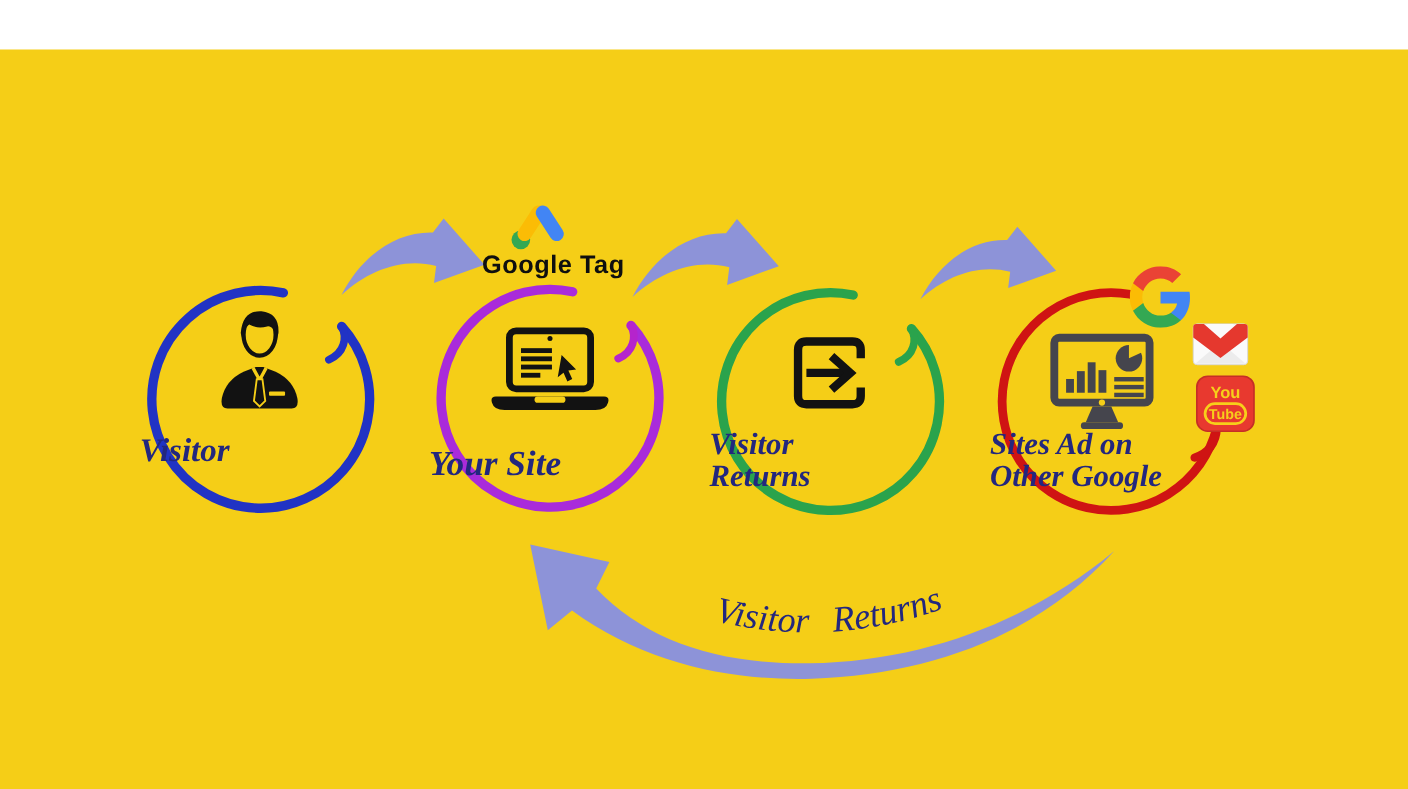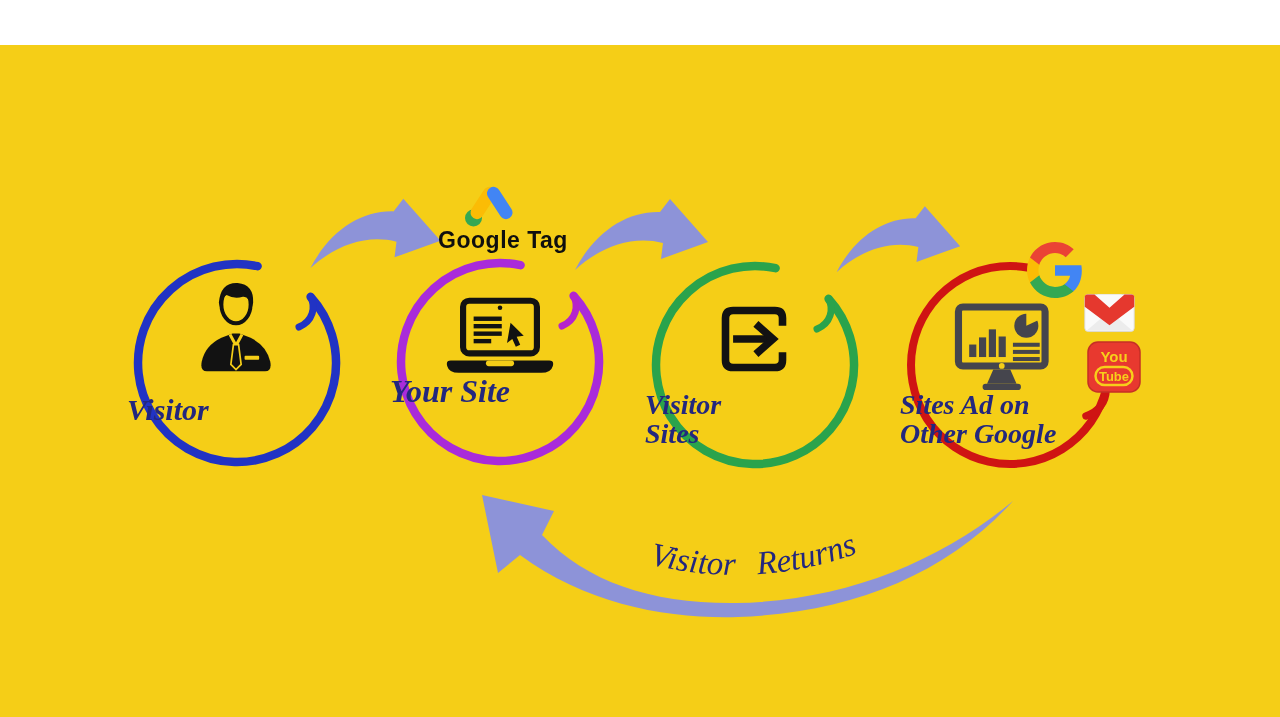--- a/index.html
+++ b/index.html
@@ -94,41 +94,41 @@
         <circle cx="66" cy="13" r="2.6" fill="#121212"></circle>
         <rect x="36" y="23" width="32" height="5" fill="#121212"></rect>
         <rect x="36" y="31.5" width="32" height="5" fill="#121212"></rect>
         <rect x="36" y="40" width="32" height="5" fill="#121212"></rect>
         <rect x="36" y="48.5" width="20" height="5" fill="#121212"></rect>
         <path d="M78 30 L93 45 L85 46 L89 55 L84 57.5 L80 48.5 L74 53 Z" fill="#121212"></path>
         <path d="M10 73 H122 Q128 73 126 79.5 Q124 87 113 87 H19 Q8 87 6 79.5 Q4 73 10 73 Z" fill="#121212"></path>
         <rect x="50" y="73" width="32" height="6.5" rx="3.2" fill="#F5CE17"></rect>
       </svg>
     </div>
-    <div class="node-label lbl-32" style="top:123px">
+    <div class="node-label lbl-32" style="top:153px">
       <span>Your Site</span>
       <span></span>
     </div>
   </div>
 
   <div class="node" style="left:645px;top:210px">
     <svg class="ring" viewBox="0 0 220 220">
       <path d="M183.6 43.8 A99 99 0 1 1 130.6 13.2" fill="none" stroke="#2AA34C" stroke-width="8.5" stroke-linecap="round"></path>
       <path d="M183.6 43.8 C189 54 186 68 172 74" fill="none" stroke="#2AA34C" stroke-width="7" stroke-linecap="round"></path>
     </svg>
     <div class="icon-wrap" style="left:71px;top:46px">
       <svg width="76" height="76" viewBox="0 0 80 80">
         <path d="M70 26 V18 Q70 10 62 10 H18 Q10 10 10 18 V62 Q10 70 18 70 H62 Q70 70 70 62 V54" fill="none" stroke="#121212" stroke-width="8"></path>
         <line x1="18" y1="40" x2="56" y2="40" stroke="#121212" stroke-width="8"></line>
         <path d="M42 24 L60 40 L42 56" fill="none" stroke="#121212" stroke-width="8"></path>
       </svg>
     </div>
     <div class="node-label lbl-28" style="top:135px">
       <span>Visitor</span>
-      <span>Sites</span>
+      <span>Returns</span>
     </div>
   </div>
 
   <div class="node" style="left:900px;top:210px">
     <svg class="ring" viewBox="0 0 220 220">
       <path d="M206.1 133.9 A99 99 0 1 1 127.2 12.5" fill="none" stroke="#CF1413" stroke-width="8" stroke-linecap="round"></path>
       <path d="M206.1 133.9 C206 148 198 157 186 161" fill="none" stroke="#CF1413" stroke-width="7.5" stroke-linecap="round"></path>
     </svg>
     <div class="icon-wrap" style="left:54px;top:46px">
       <svg width="100" height="96" viewBox="0 0 112 102">

